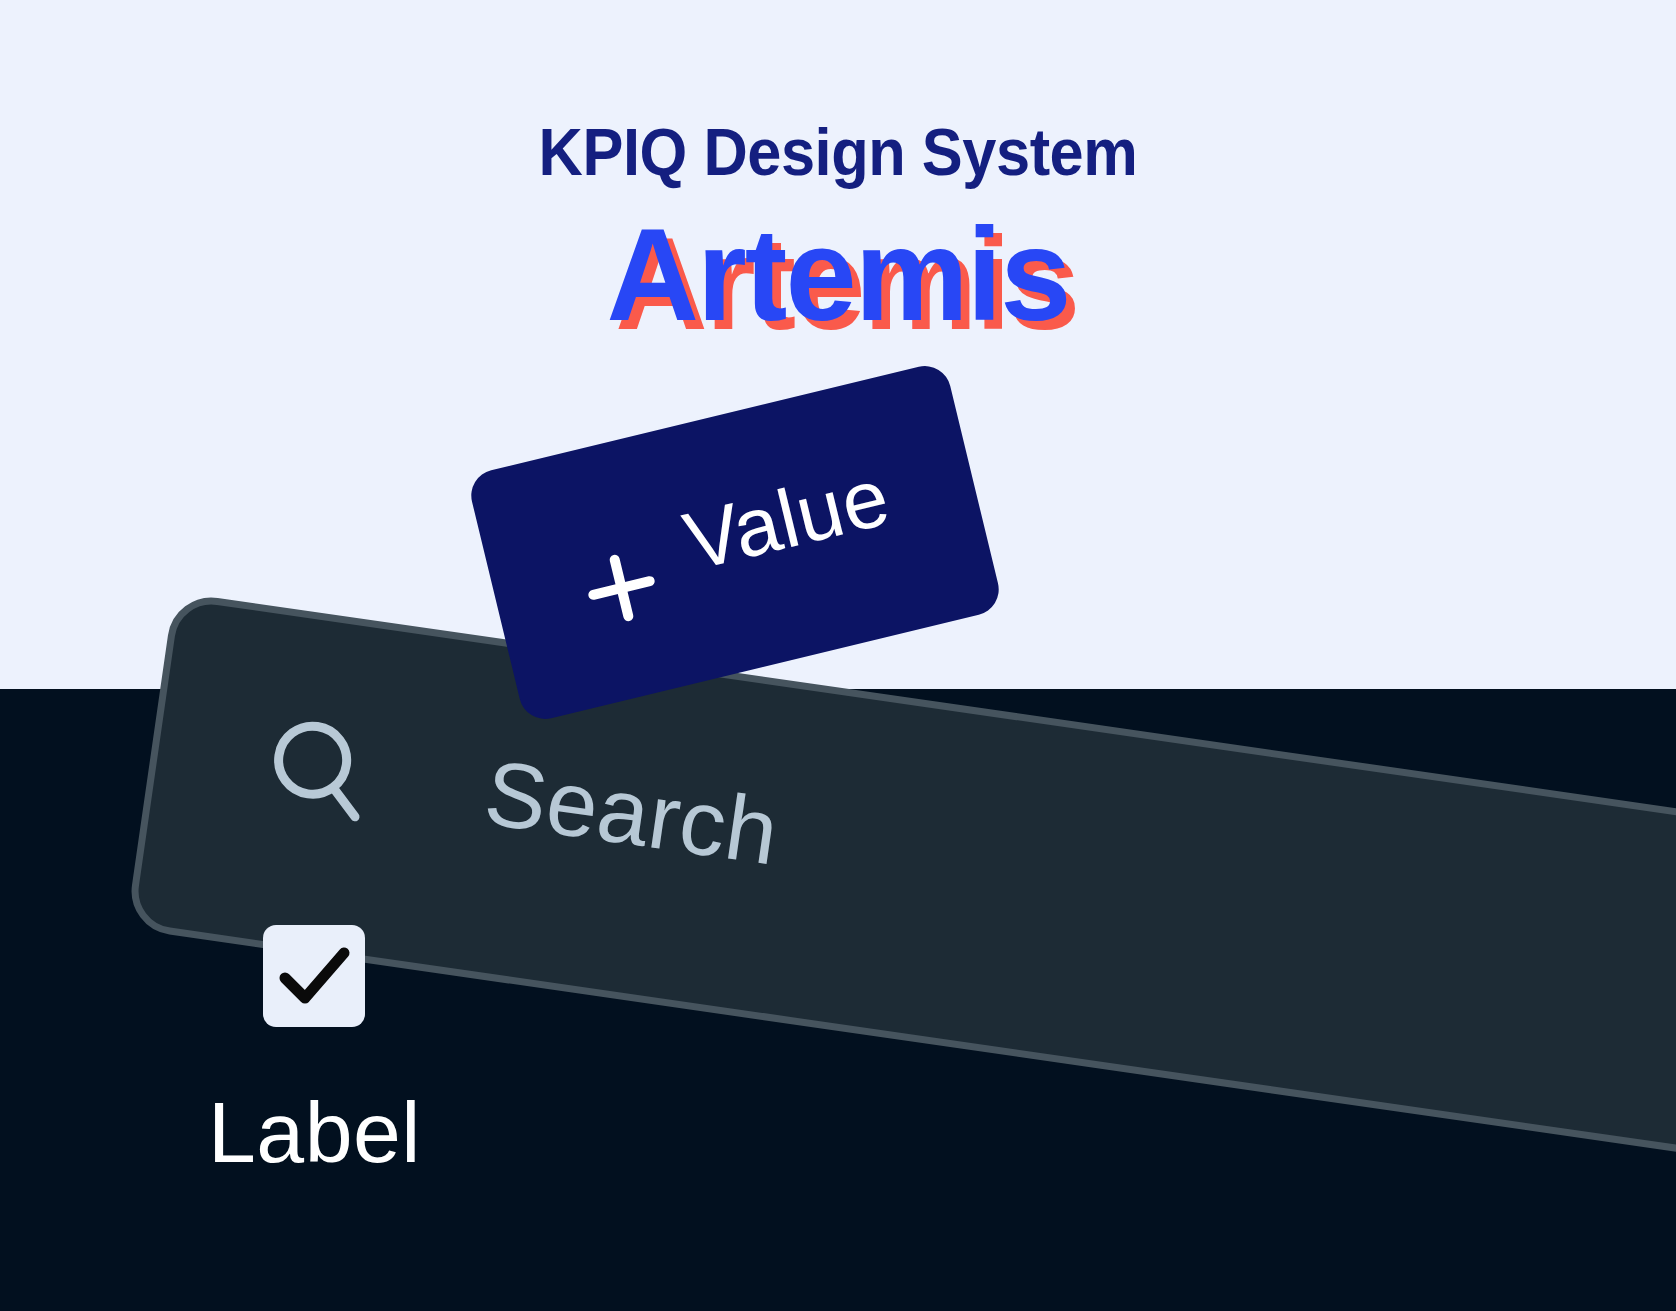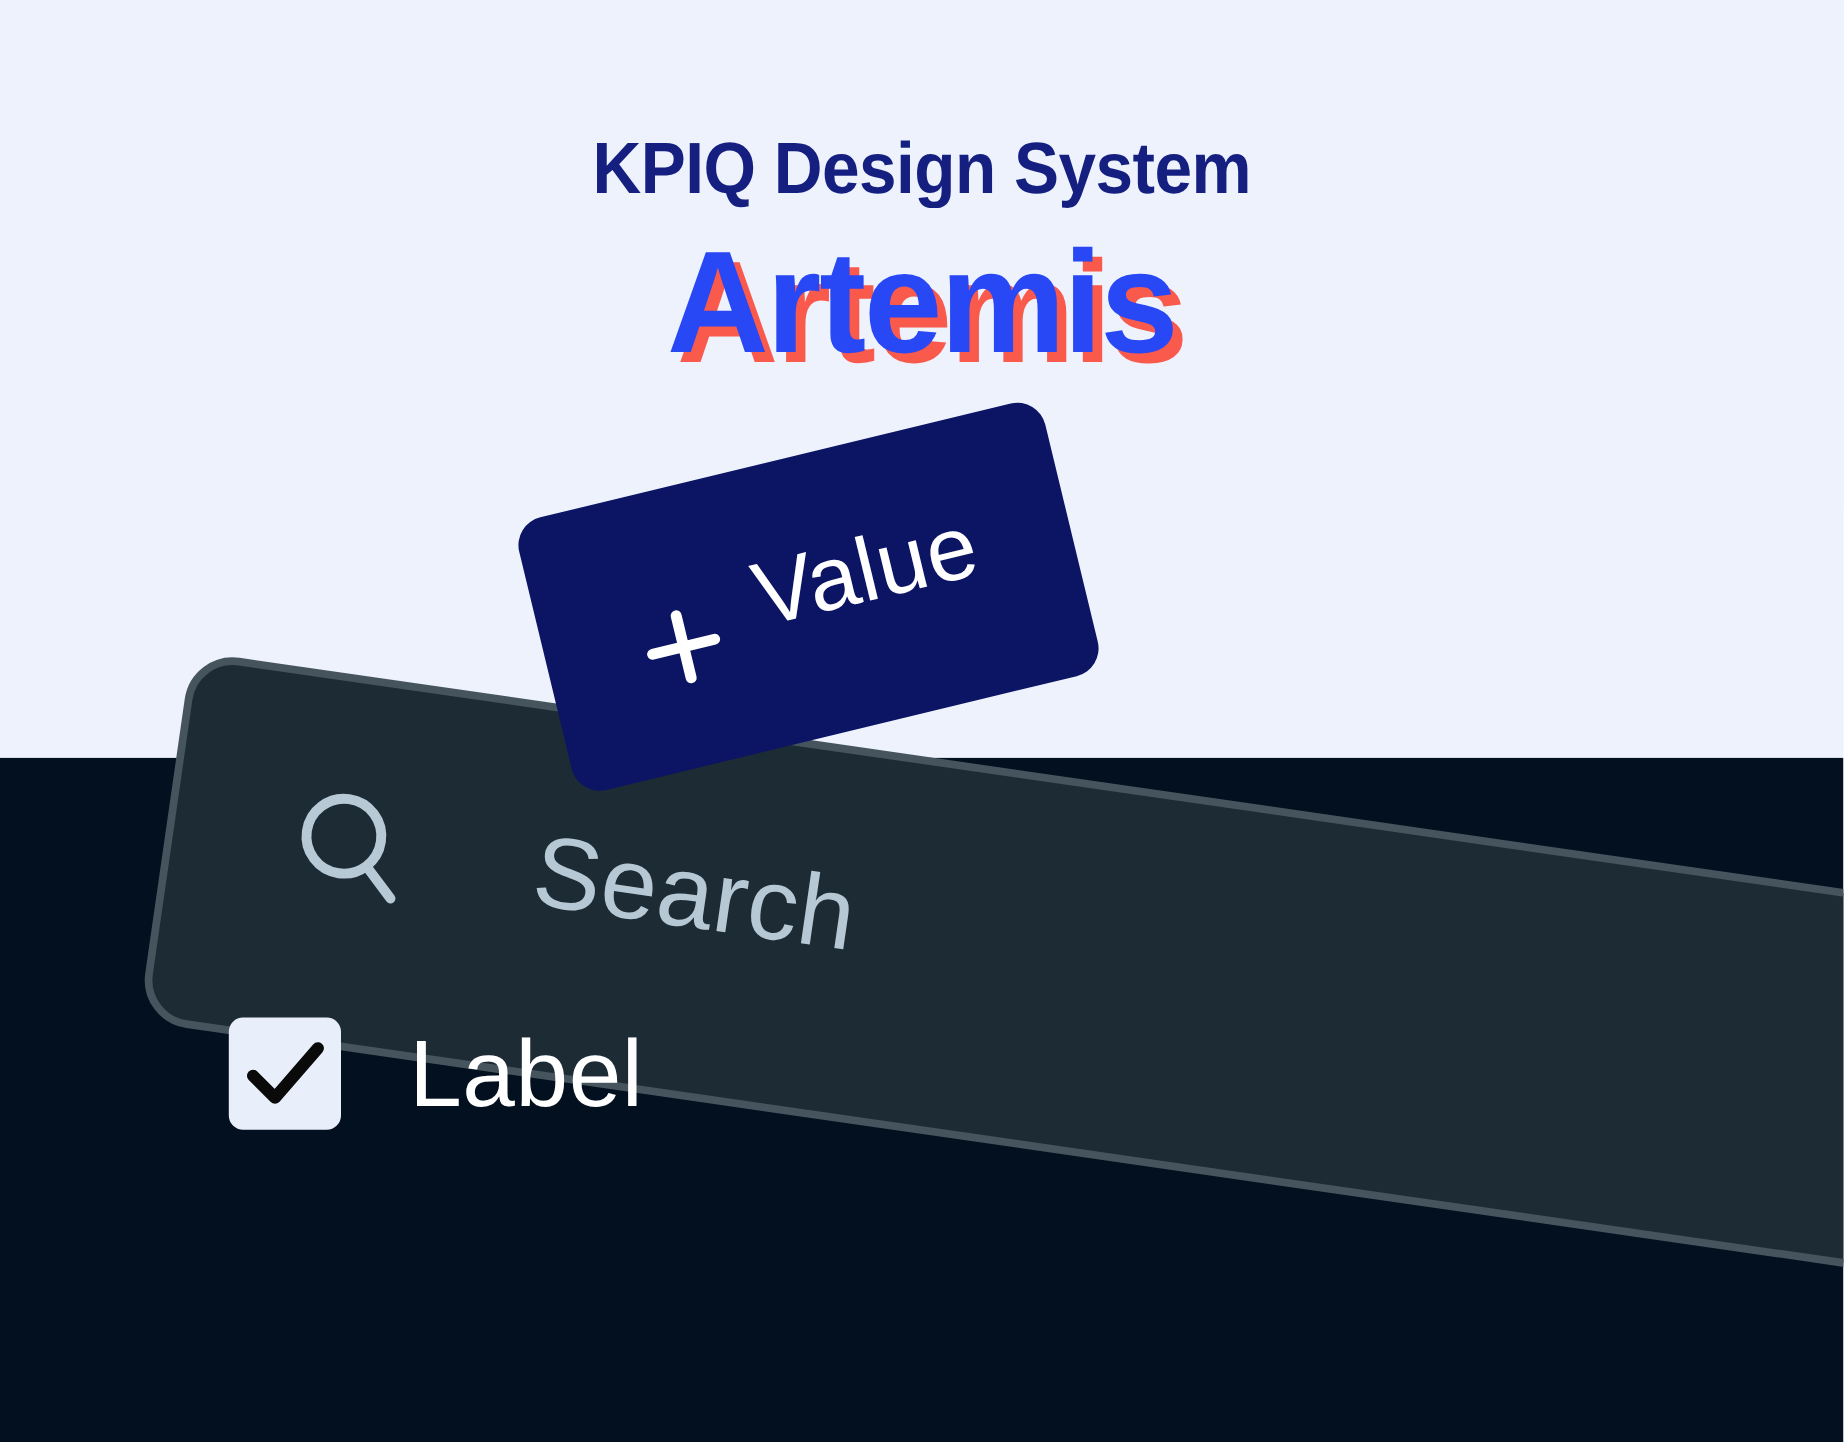--- a/index.html
+++ b/index.html
@@ -132,20 +132,21 @@
 
   
   .checkbox-row {
     position: absolute;
     left: 208px;
     top: 925px;
     display: flex;
     align-items: center;
     gap: 62px;
     z-index: 30;
+    flex-direction: column;
   }
   .checkbox-box {
     width: 102px;
     height: 102px;
     background: #E9EFFA;
     border-radius: 13px;
     position: relative;
     flex: 0 0 auto;
   }
   .checkbox-box svg {

